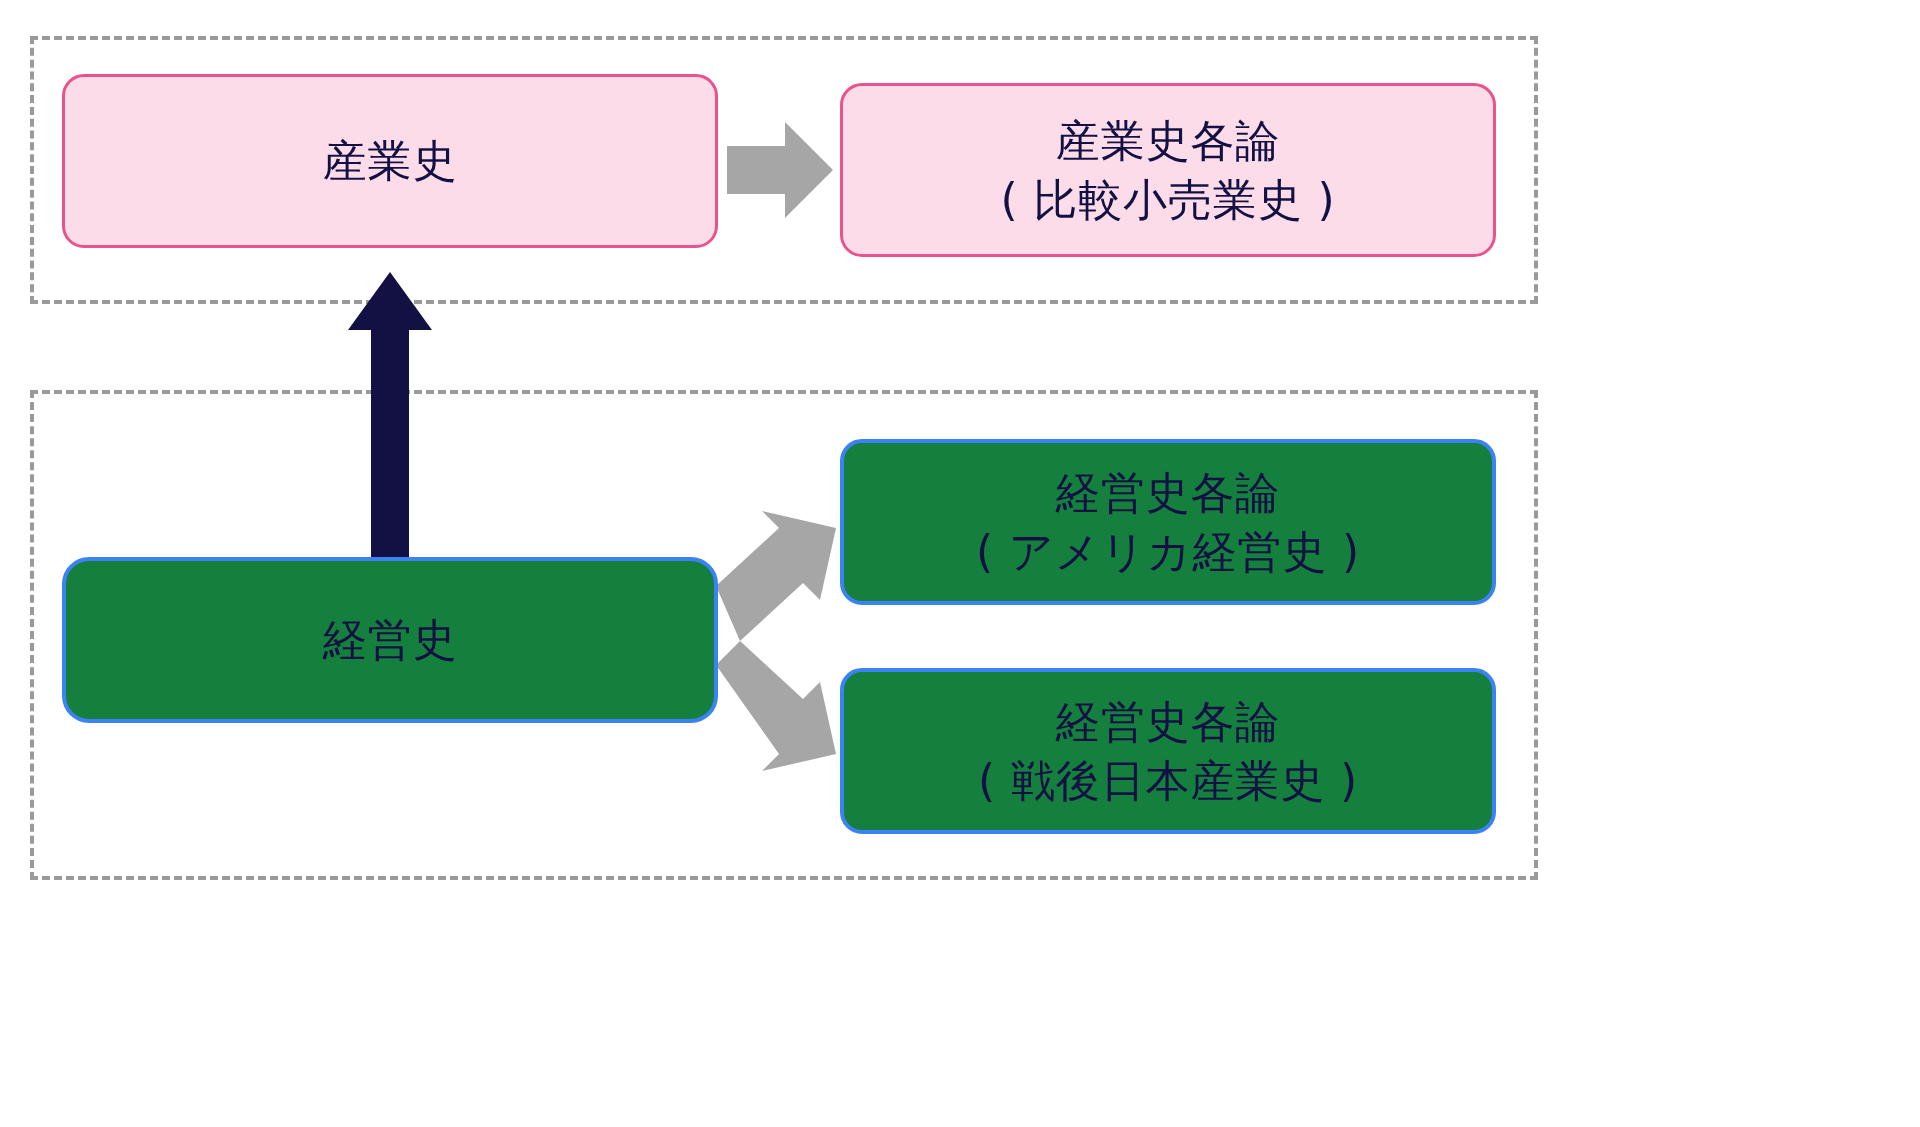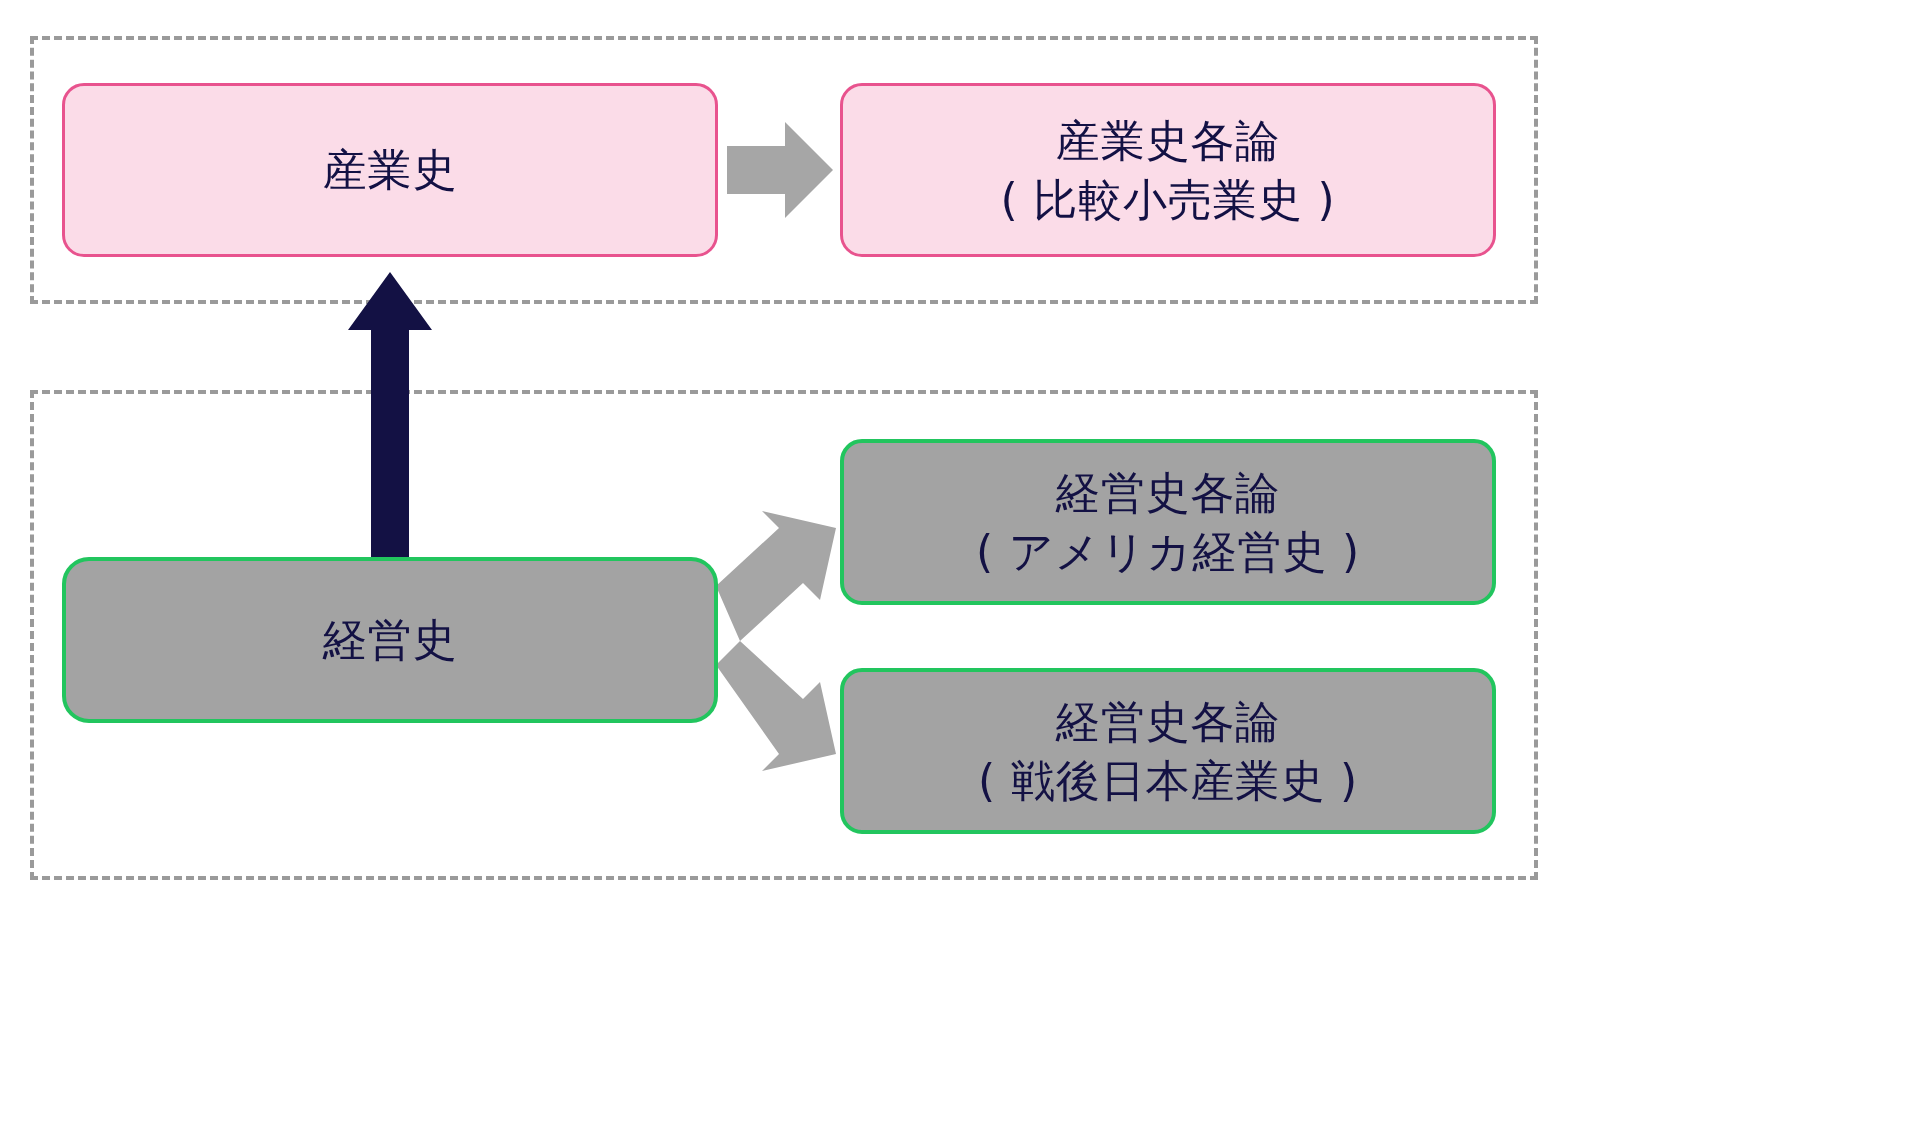--- a/index.html
+++ b/index.html
@@ -51,27 +51,27 @@
     font-size: 44px;
     line-height: 1.35;
     letter-spacing: 0.02em;
     white-space: pre-line;
   }
   .node.pink {
     background: #FBDCE8;
     border: 3px solid #E8538E;
   }
   .node.yellow {
-    background: #a3a3a3;
-    border: 4px solid #22c55e;
+    background: #15803d;
+    border: 4px solid #3b82f6;
   }
 
   #node-industry-history {
     left: 62px;
-    top: 83px;
+    top: 74px;
     width: 656px;
     height: 174px;
   }
   #node-industry-detail {
     left: 840px;
     top: 83px;
     width: 656px;
     height: 174px;
     text-align: center;
   }

